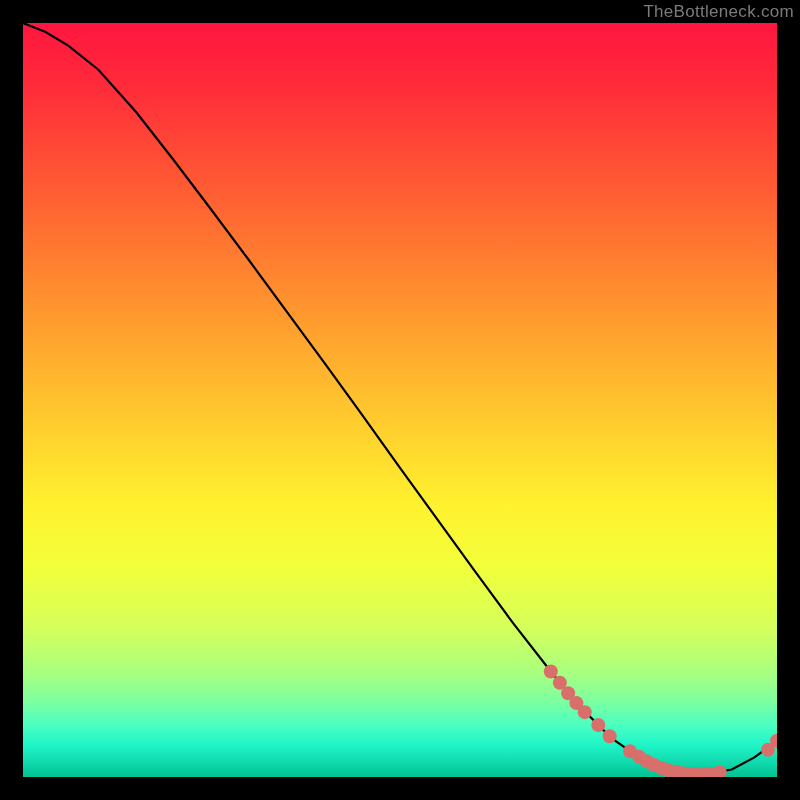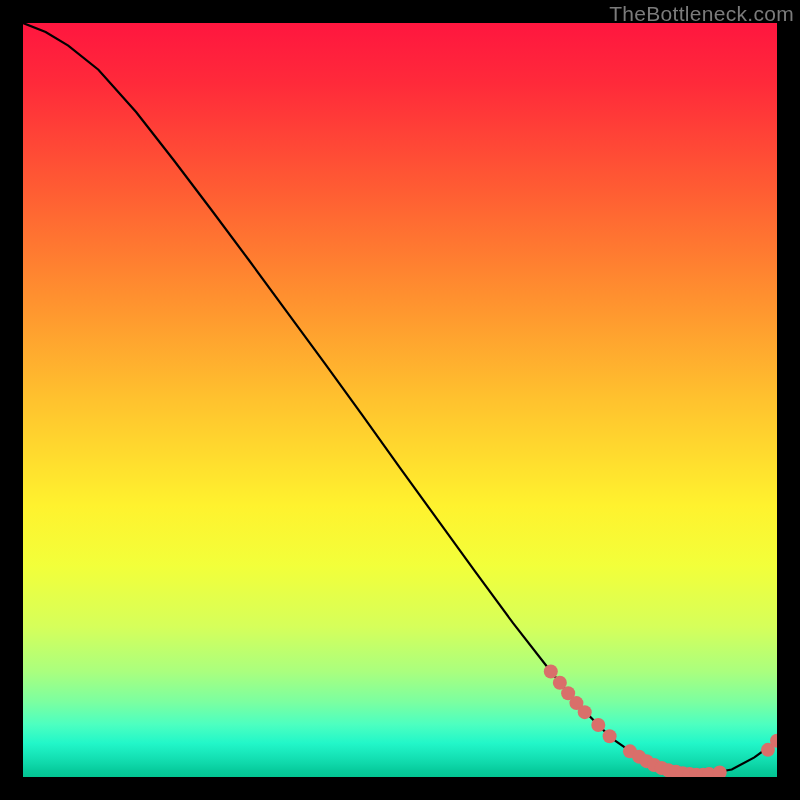--- a/index.html
+++ b/index.html
@@ -45,21 +45,21 @@
       #0fd8aa 98.2%,
       #07cc9d 99.1%,
       #03c492 100%
     );
   }
   .watermark {
     position: absolute;
     top: 2px;
     right: 6px;
     color: #7b7b7b;
-    font-size: 21px;
+    font-size: 17px;
     letter-spacing: 0.3px;
     font-weight: 400;
   }
   svg.curve {
     position: absolute;
     inset: 0;
   }
 </style>
 </head>
 <body>

